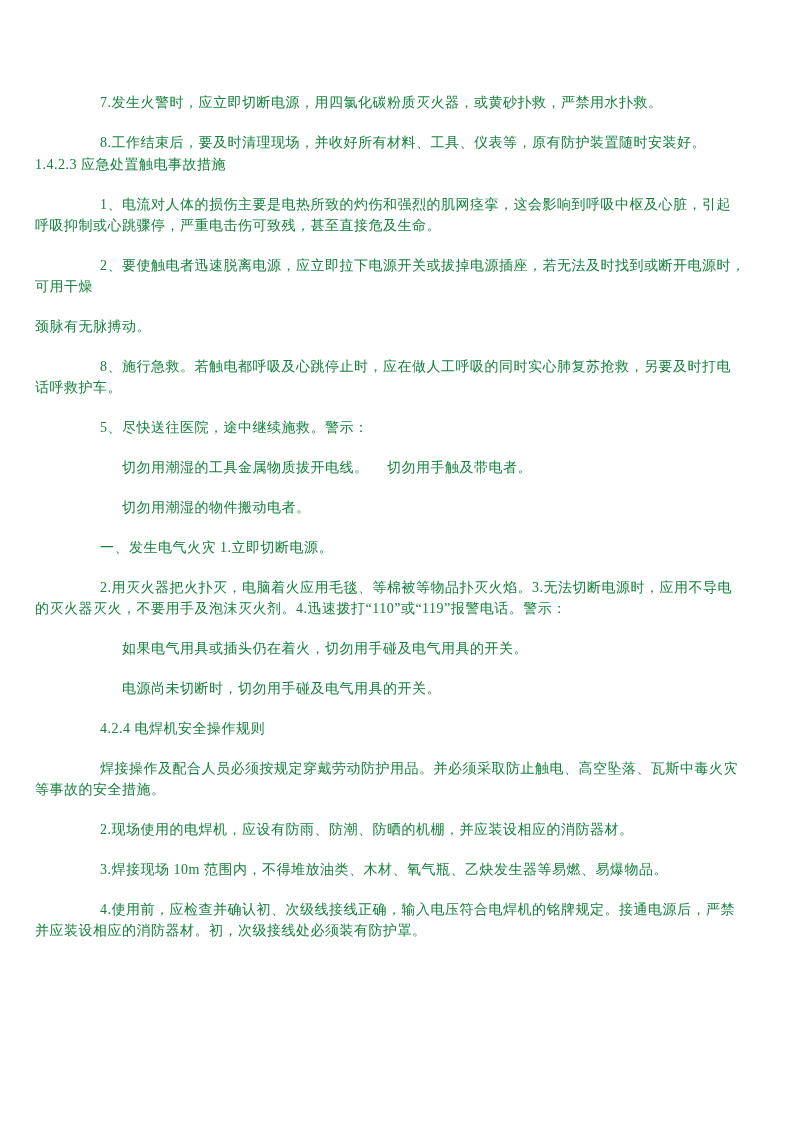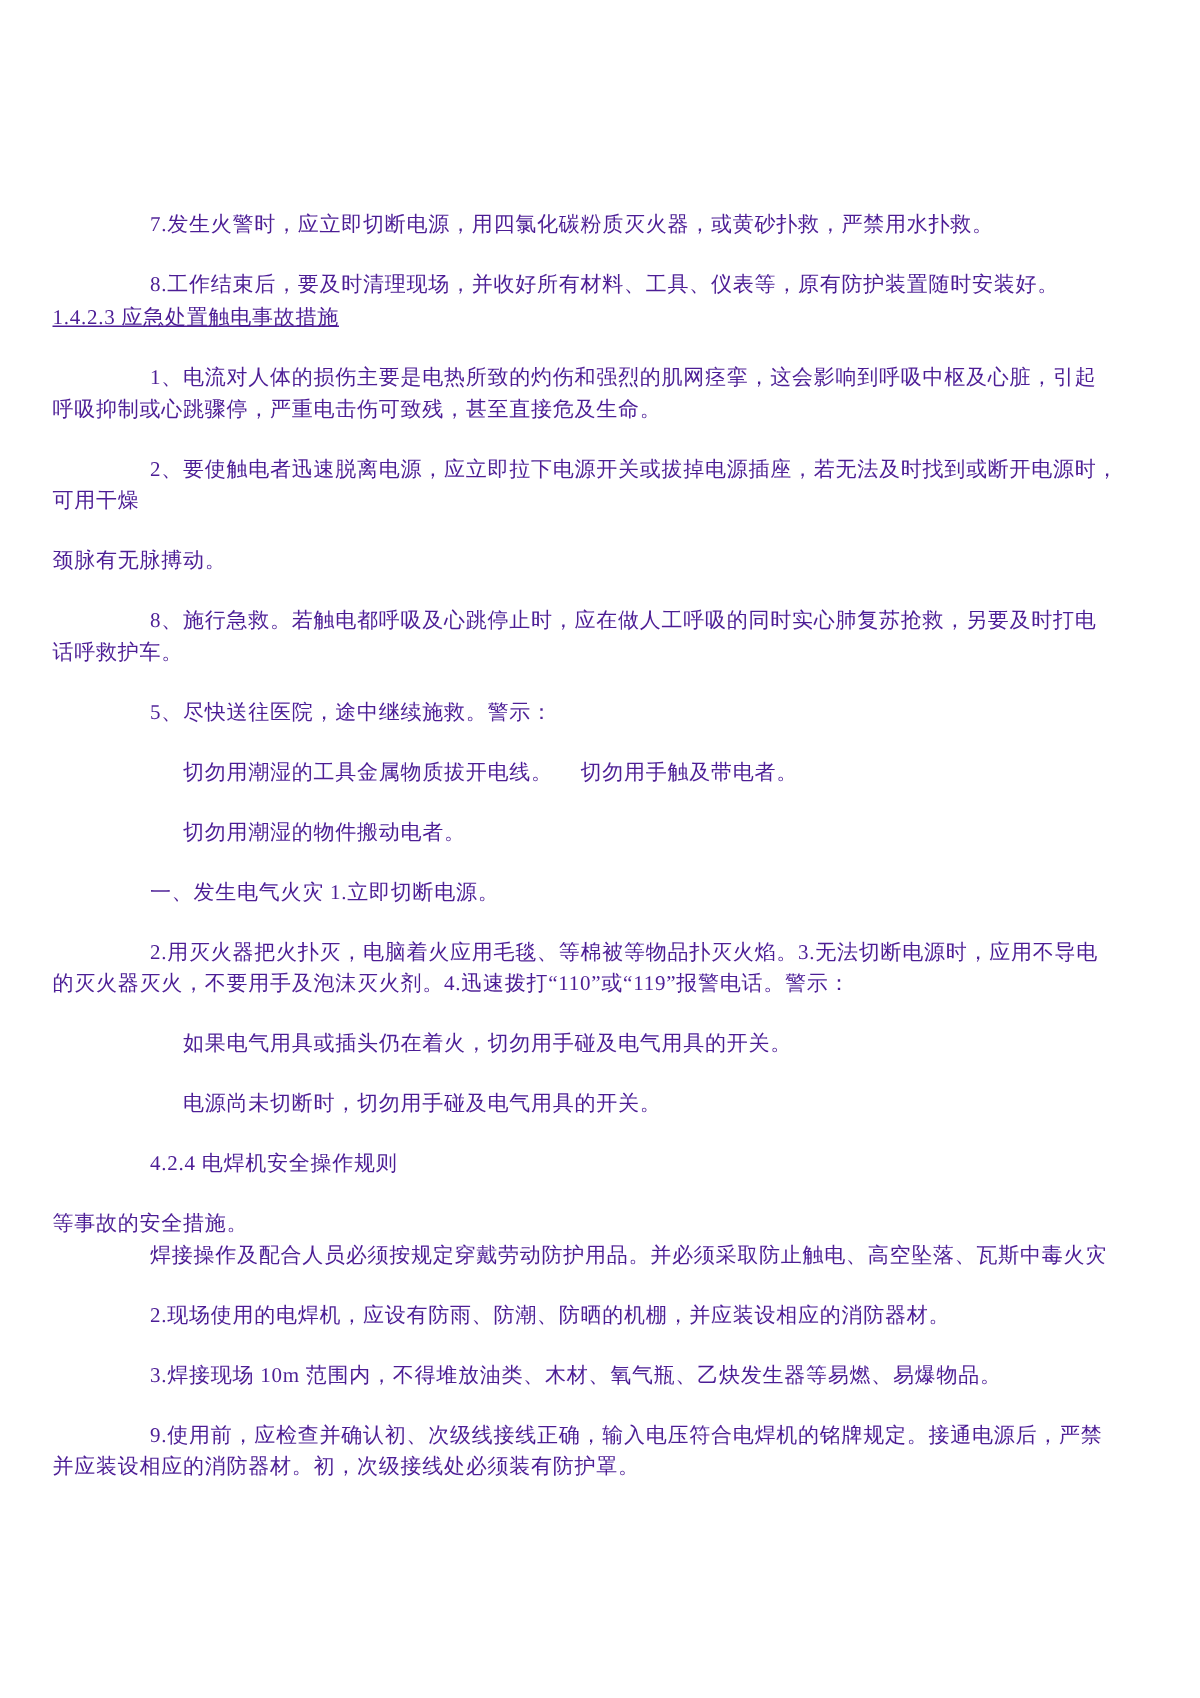--- a/index.html
+++ b/index.html
@@ -12,26 +12,25 @@
     height: 1132px;
     overflow: hidden;
     font-family: "Liberation Serif", "DejaVu Serif", serif;
   }
   .page {
     box-sizing: border-box;
     width: 800px;
     height: 804px;
     padding: 92px 35px 0 35px;
     background: #ffffff;
-    color: #4c1d95;
-    margin-top: 48px;
+    color: #15803d;
   }
   .para { margin: 0; }
   .para + .para { margin-top: 19px; }
-  .para.tight { margin-top: 1px; text-decoration: underline; }
+  .para.tight { margin-top: 1px; }
   .line {
     font-size: 14px;
     line-height: 21px;
     letter-spacing: 0.5px;
     white-space: nowrap;
   }
   .line.indent-0 { padding-left: 0; }
   .line.indent-1 { padding-left: 65px; }
   .line.indent-2 { padding-left: 87px; }
 </style>
@@ -83,27 +82,27 @@
       <div class="para">
         <div class="line indent-2">如果电气用具或插头仍在着火，切勿用手碰及电气用具的开关。</div>
       </div>
       <div class="para">
         <div class="line indent-2">电源尚未切断时，切勿用手碰及电气用具的开关。</div>
       </div>
       <div class="para">
         <div class="line indent-1">4.2.4 电焊机安全操作规则</div>
       </div>
       <div class="para">
+        <div class="line indent-1">焊接操作及配合人员必须按规定穿戴劳动防护用品。并必须采取防止触电、高空坠落、瓦斯中毒火灾</div>
         <div class="line indent-0">等事故的安全措施。</div>
-        <div class="line indent-1">焊接操作及配合人员必须按规定穿戴劳动防护用品。并必须采取防止触电、高空坠落、瓦斯中毒火灾</div>
       </div>
       <div class="para">
         <div class="line indent-1">2.现场使用的电焊机，应设有防雨、防潮、防晒的机棚，并应装设相应的消防器材。</div>
       </div>
       <div class="para">
         <div class="line indent-1">3.焊接现场 10m 范围内，不得堆放油类、木材、氧气瓶、乙炔发生器等易燃、易爆物品。</div>
       </div>
       <div class="para">
-        <div class="line indent-1">9.使用前，应检查并确认初、次级线接线正确，输入电压符合电焊机的铭牌规定。接通电源后，严禁</div>
+        <div class="line indent-1">4.使用前，应检查并确认初、次级线接线正确，输入电压符合电焊机的铭牌规定。接通电源后，严禁</div>
         <div class="line indent-0">并应装设相应的消防器材。初，次级接线处必须装有防护罩。</div>
       </div>
     </div>
 </main>
 
 </body></html>

